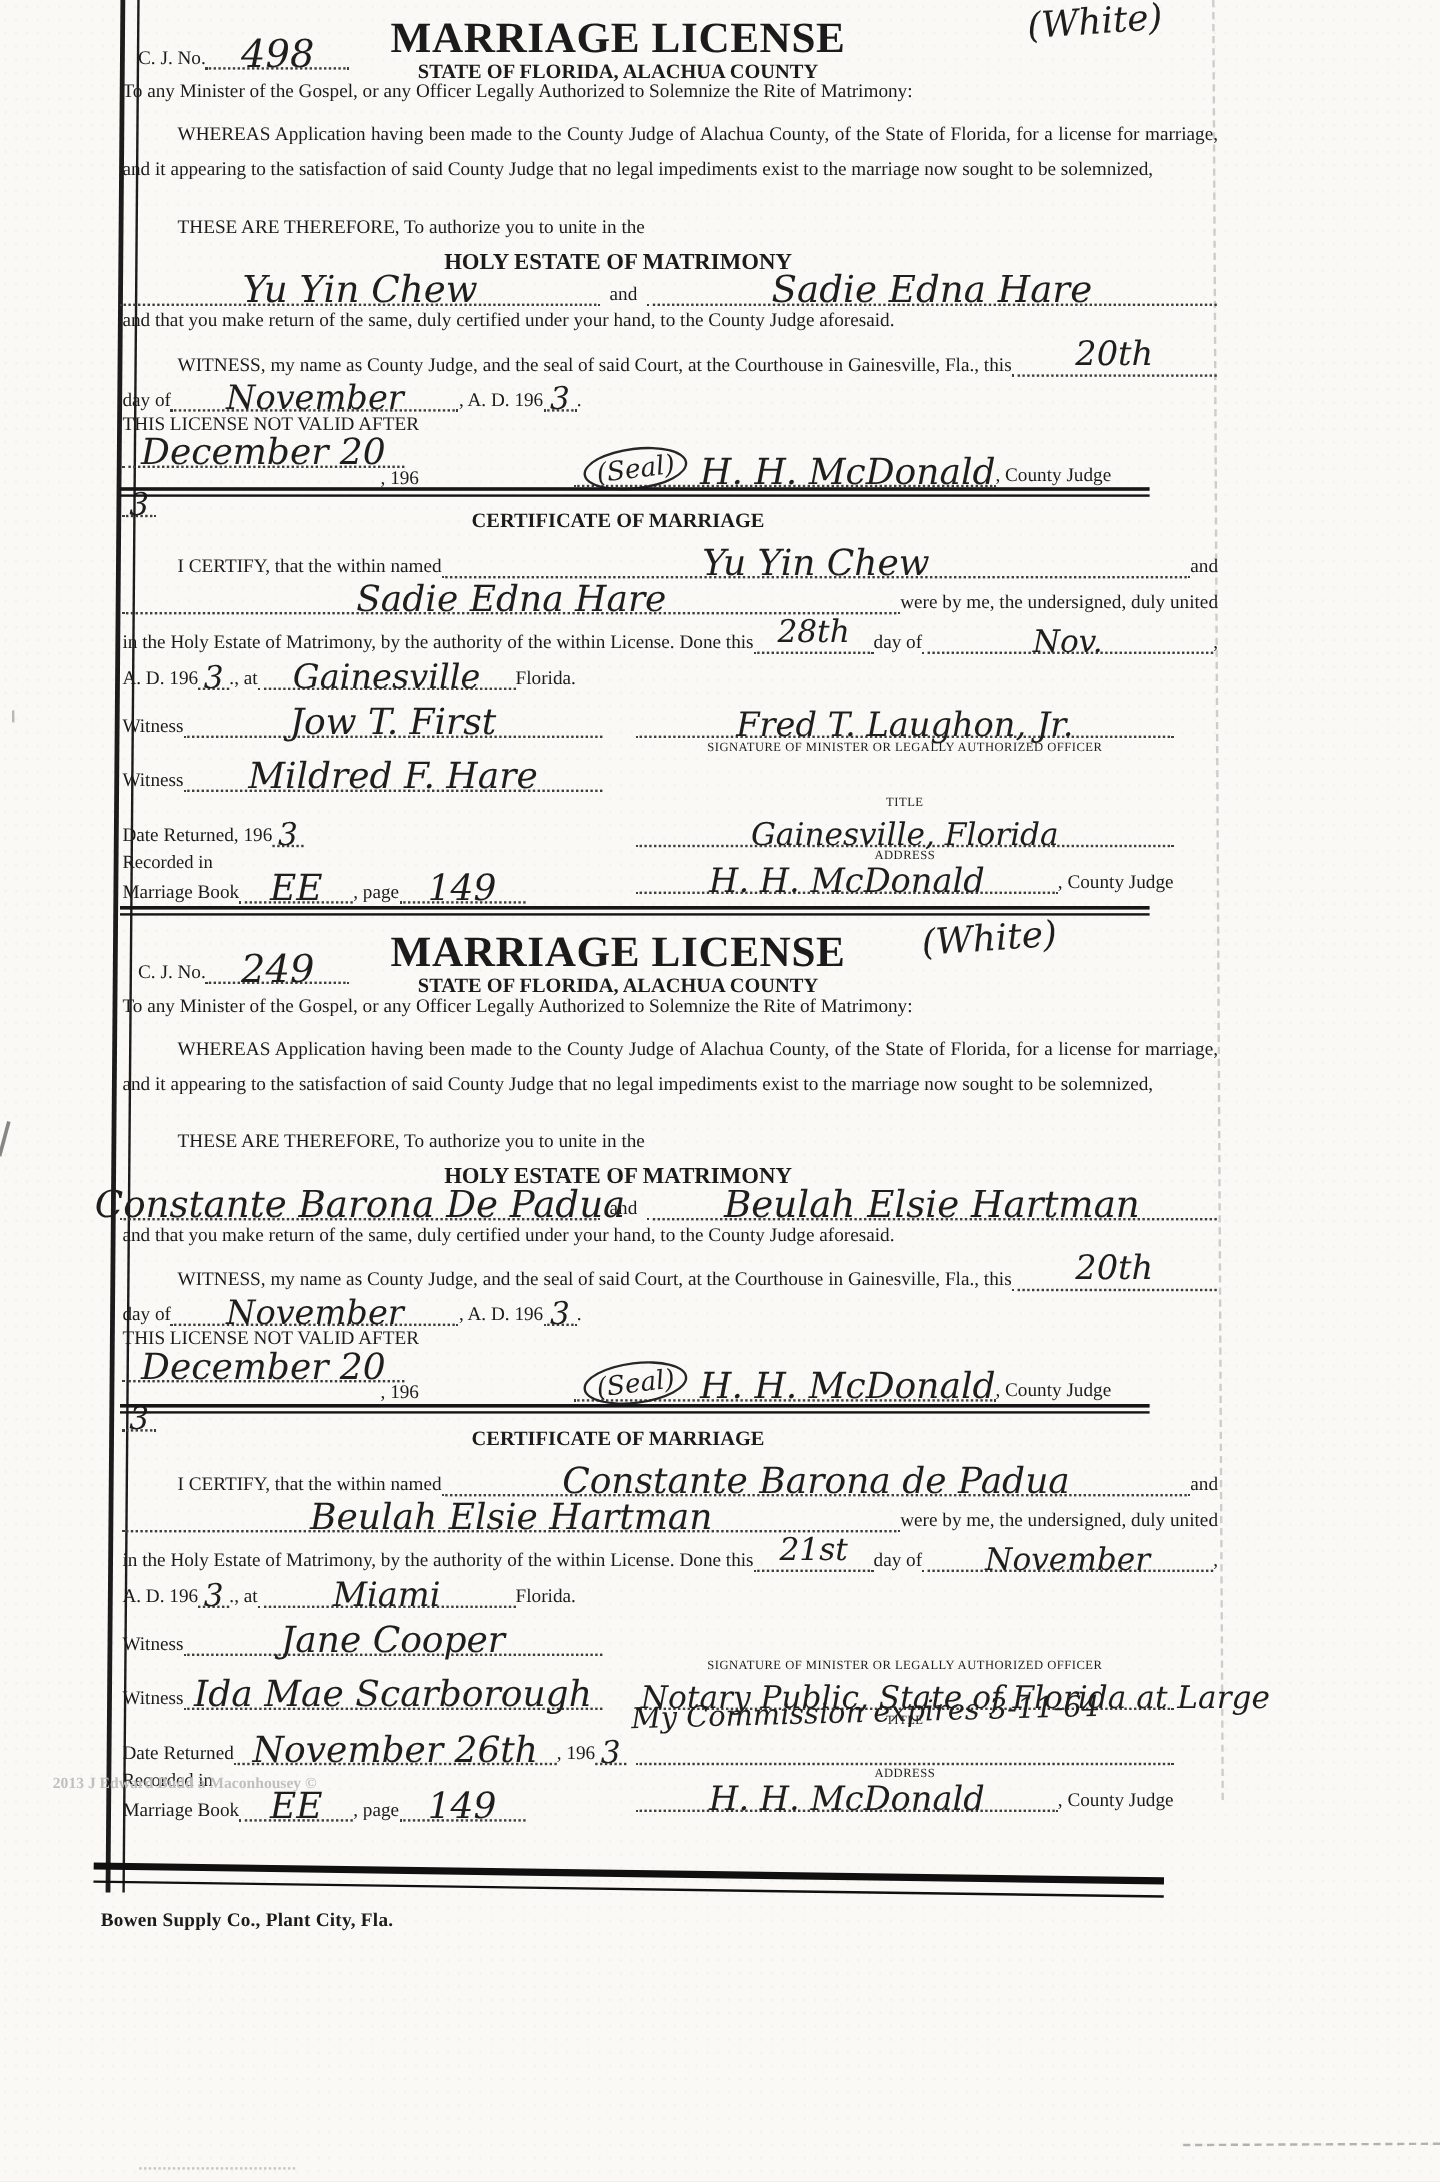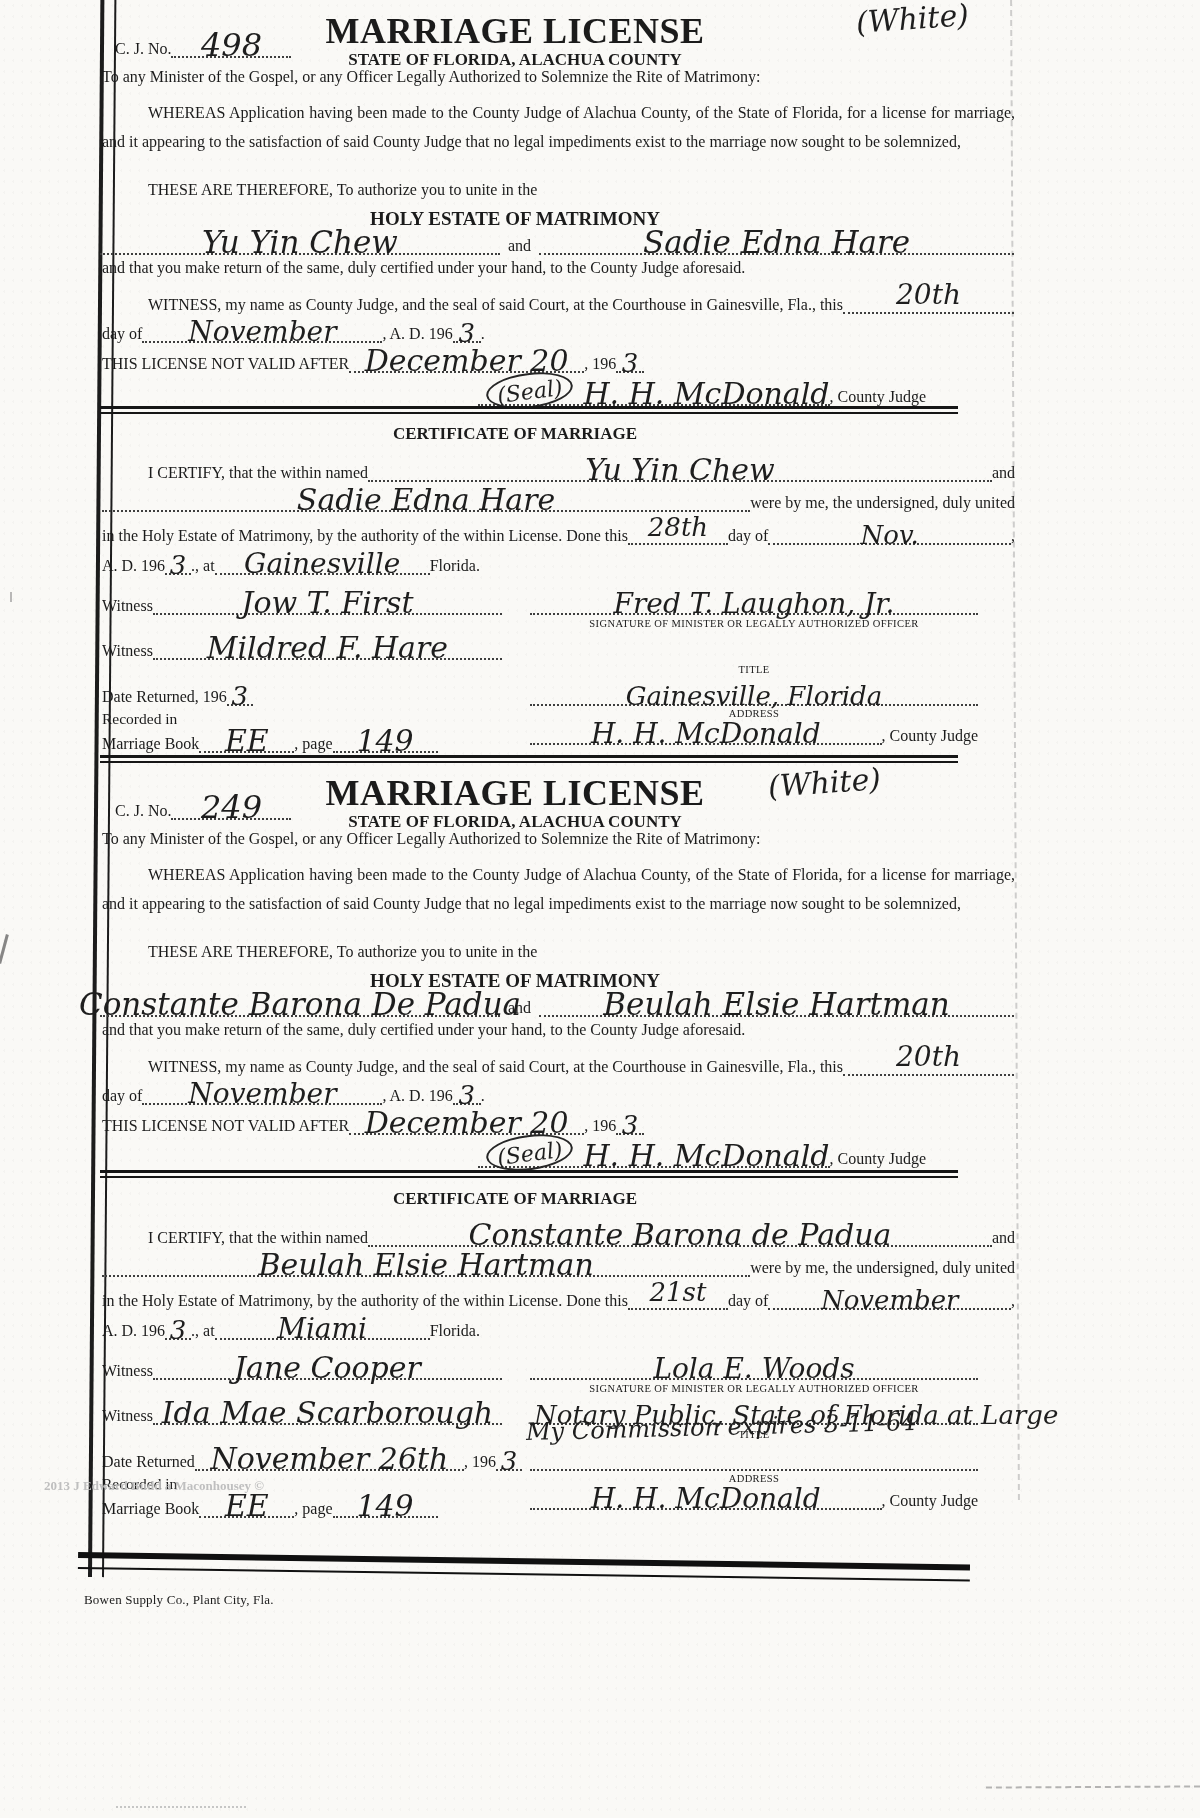--- a/index.html
+++ b/index.html
@@ -51,21 +51,21 @@
   .lic{position:absolute;left:0;width:1200px;height:410px;}
   .lic .cjrow{top:14px;left:115px;height:34px;}
   .lic .salutation{top:58px;left:102px;}
   .lic .whereas{top:88px;left:102px;width:913px;line-height:29px;text-indent:46px;
     text-align:justify;white-space:normal;}
   .lic .therefore{top:171px;left:148px;}
   .lic .names{top:212px;left:100px;width:914px;height:33px;}
   .lic .returnc{top:249px;left:102px;}
   .lic .witnessrow{top:276px;left:148px;width:866px;height:28px;}
   .lic .dayofrow{top:305px;left:102px;height:28px;}
-  .lic .notvalidrow{top:335px;left:102px;height:28px;}
+  .lic .notvalidrow{top:335px;left:102px;height:28px;flex-direction:column;}
   .lic .judgerow{top:358px;left:478px;width:448px;height:38px;}
   
   .cert{position:absolute;left:0;width:1200px;height:345px;}
   .cert .ctitle{top:6px;font-size:17px;font-weight:bold;}
   .cert .certifyrow{top:36px;left:102px;width:913px;height:28px;}
   .cert .briderow{top:68px;left:102px;width:913px;height:26px;}
   .cert .authorityrow{top:99px;left:102px;width:913px;height:28px;}
   .cert .adrow{top:129px;left:102px;height:28px;}
   .cert .w1row{top:163px;left:102px;width:400px;height:34px;}
   .cert .sigrow{top:163px;left:530px;width:448px;height:34px;}
@@ -75,21 +75,21 @@
   .cert .titlelabel{top:246px;left:530px;width:448px;}
   .cert .commission{position:absolute;top:232px;left:526px;transform:rotate(-1.5deg);}
   .cert .daterow{top:254px;left:102px;width:420px;height:34px;}
   .cert .addrrow{top:254px;left:530px;width:448px;height:34px;}
   .cert .addrlabel{top:290px;left:530px;width:448px;}
   .cert .recorded1{top:292px;left:102px;font-size:15.5px;}
   .cert .recorded2{top:310px;left:102px;width:420px;height:25px;}
   .cert .judgecertrow{top:291px;left:530px;width:448px;height:36px;}
   .nowrapov{overflow:visible;}
   
-  .printer-credit{position:absolute;left:84px;top:1592px;font-size:13px;font-weight:normal;letter-spacing:.2px;}
+  .printer-credit{position:absolute;left:84px;top:1592px;font-size:16px;font-weight:bold;letter-spacing:.2px;}
   .watermark{position:absolute;left:44px;top:1478px;font-size:13px;color:#bfbfbf;white-space:nowrap;font-weight:bold;}
   .bdash1{position:absolute;left:986px;top:1786px;width:214px;border-top:2px dashed #8f8f8f;opacity:.65;transform:rotate(-0.3deg);}
   .bdash2{position:absolute;left:116px;top:1806px;width:130px;border-top:2px dotted #a5a5a5;opacity:.6;}
   .stray1{position:absolute;left:2px;top:934px;width:3px;height:30px;background:#555;transform:rotate(15deg);opacity:.7;}
   .stray2{position:absolute;left:10px;top:592px;width:2px;height:10px;background:#777;opacity:.5;}
 </style>
 </head>
 <body>
 
 <div class="sheet">
@@ -349,25 +349,20 @@
           <span class="hw s28">Miami</span>
         </span>
       <span class="plabel">Florida.</span>
     </div>
     <div class="frow w1row">
       <span class="plabel">Witness</span>
       <span class="fill grow cfill">
           <span class="hw s30">Jane Cooper</span>
         </span>
     </div>
-    <div class="frow sigrow">
-      <span class="fill grow cfill">
-          <span class="hw s28">Lola E. Woods</span>
-        </span>
-    </div>
     <div class="slabel siglabel">SIGNATURE OF MINISTER OR LEGALLY AUTHORIZED OFFICER</div>
     <div class="frow w2row">
       <span class="plabel">Witness</span>
       <span class="fill grow cfill">
           <span class="hw s30">Ida Mae Scarborough</span>
         </span>
     </div>
     <div class="frow titlerow">
       <span class="fill grow lfill">
           <span class="hw s26 nowrapov" style="margin-bottom:-5px">Notary Public, State of Florida at Large</span>

